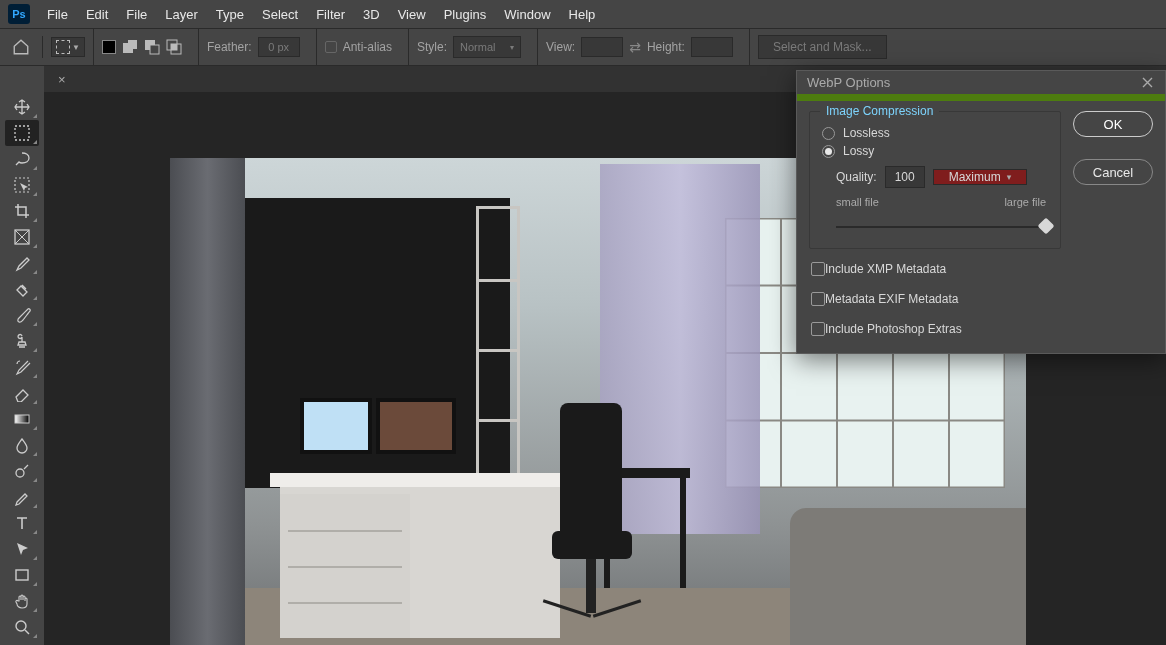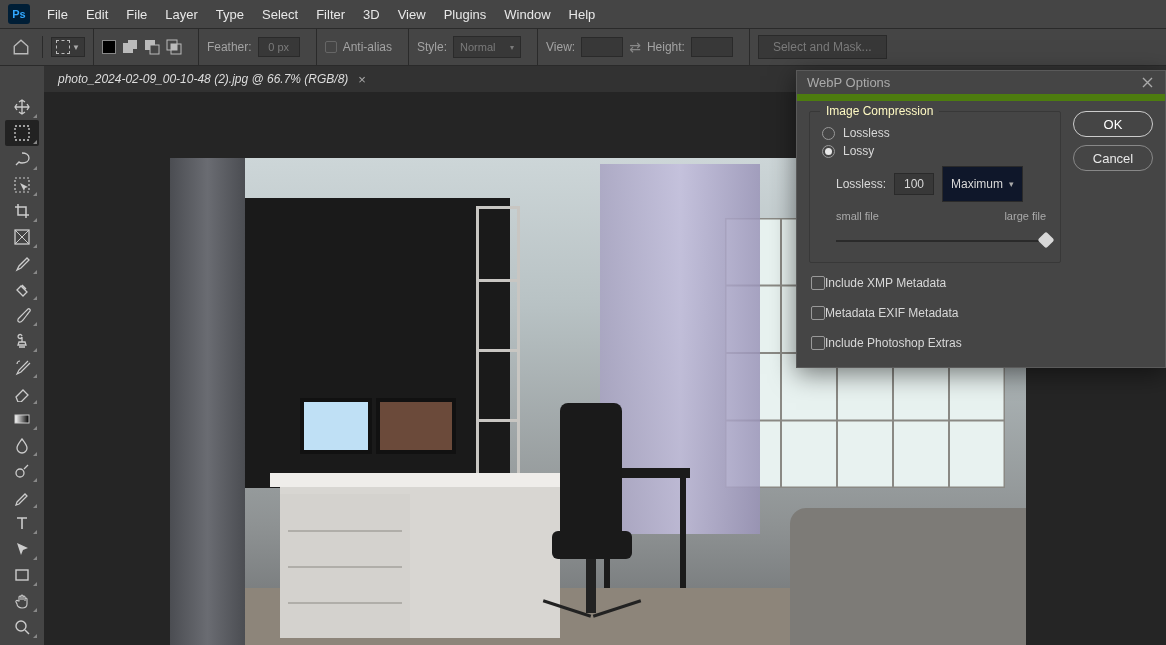--- a/index.html
+++ b/index.html
@@ -72,29 +72,29 @@
   .shelf {position:absolute;left:306px;top:48px;width:44px;height:280px;border:3px solid #c8c6c2;}
   .shelf::before{content:"";position:absolute;left:0;right:0;top:70px;height:3px;background:#c8c6c2;box-shadow:0 70px #c8c6c2,0 140px #c8c6c2;}
   .right-margin { position:absolute; right:0; top:0; width:140px; height:100%; background:#252525;}
 
   
   .dialog { position: absolute; top: 70px; right: 0; width: 370px; background: #454545; border: 1px solid #5a5a5a; box-shadow: 0 6px 24px rgba(0,0,0,0.5); z-index: 50; }
   .dlg-title { height: 30px; background: #454545; display:flex; align-items:center; justify-content:space-between; padding:0 10px; color:#aaa; font-size:13px; border-bottom:7px solid #4d7c0f;}
   .dlg-close { width: 16px; height: 16px; display:flex;align-items:center;justify-content:center;color:#aaa;font-size:14px;cursor:pointer;}
   .dlg-body { display: flex; padding: 10px 12px 14px 12px; gap: 12px; }
   .dlg-left { flex: 1; display:flex; flex-direction:column; gap: 10px; }
-  .dlg-right { width: 80px; display:flex; flex-direction:column; gap:8px; align-items:stretch; }
+  .dlg-right { width: 80px; display:flex; flex-direction:column; gap:22px; align-items:stretch; }
   .fieldset { border: 1px solid #383838; border-radius: 2px; padding: 10px 12px 14px 12px; position:relative; }
-  .legend { position:absolute; top:-8px; left:10px; background:#454545; padding:0 6px; color:#fef9c3; font-size:12px;}
+  .legend { position:absolute; top:-8px; left:10px; background:#454545; padding:0 6px; color:#7dd3fc; font-size:12px;}
   .radio-row { display:flex; align-items:center; gap:8px; margin: 4px 0; cursor:pointer; color:#d8d8d8;}
   .radio { width:13px; height:13px; border-radius:50%; border:1px solid #999; position:relative; flex-shrink:0;}
   .radio.checked::after {content:"";position:absolute;left:2px;top:2px;width:7px;height:7px;border-radius:50%;background:#e8e8e8;}
   .quality-row { display:flex; align-items:center; gap:8px; margin-top:8px; padding-left:14px;}
   .q-input { width:40px; height:22px; background:#383838; border:1px solid #2a2a2a; color:#d8d8d8; text-align:center; font-size:12px;}
-  .q-select { height:36px; background:#0f172a; border:1px solid #2a2a2a; color:#d8d8d8; font-size:12px; padding:0 8px; display:flex;align-items:center;gap:6px;cursor:pointer;}
+  .q-select { height:16px; background:#7f1d1d; border:1px solid #2a2a2a; color:#d8d8d8; font-size:12px; padding:0 15px; display:flex;align-items:center;gap:6px;cursor:pointer;}
   .q-select .arr{font-size:9px;color:#aaa;}
   .slider-wrap { margin-top:8px; padding: 0 2px 0 14px; }
   .slider-labels { display:flex; justify-content:space-between; font-size:11px; color:#aaa; margin-bottom:12px;}
   .slider { position:relative; height:14px; }
   .slider .track { position:absolute; left:0; right:0; top:6px; height:2px; background:#2a2a2a;}
   .slider .thumb { position:absolute; top:0; width:12px; height:12px; background:#d8d8d8; border-radius:2px; transform:translateX(-50%) rotate(45deg);}
   .check-row { display:flex; align-items:center; gap:0; color:#d8d8d8; cursor:pointer; padding: 3px 2px;}
   .checkbox { width:14px; height:14px; border:1px solid #999; border-radius:2px; flex-shrink:0;}
   .dlg-btn { height:26px; border-radius:13px; border:1px solid #888; background:transparent; color:#e8e8e8; font-size:13px; display:flex;align-items:center;justify-content:center;cursor:pointer;}
   .dlg-btn.primary { border-color:#ccc; color:#fff;}
@@ -171,21 +171,20 @@
   </div>
   <div class="opt-group">
     <div class="mask-btn">Select and Mask...</div>
   </div>
 </div>
 
 <div class="expand-tab">»</div>
 
 <div class="tab-row">
   <div class="doc-tab">
-    <span>photo_2024-02-09_00-10-48 (2).jpg @ 66.7% (RGB/8)</span>
     <span class="close">×</span>
   </div>
 </div>
 
 <div class="toolbar" id="toolbar">
     <div class="tool">
       <svg viewBox="0 0 18 18">
         <path d="M9 2v14M2 9h14M6 4l3-2 3 2M6 14l3 2 3-2M4 6l-2 3 2 3M14 6l2 3-2 3" stroke="#ccc" fill="none" stroke-width="1.3"></path>
       </svg>
       <div class="corner"></div>
@@ -378,21 +377,21 @@
         <div class="legend">Image Compression</div>
         <div class="radio-row">
           <div class="radio" id="r-lossless"></div>
           <span>Lossless</span>
         </div>
         <div class="radio-row">
           <div class="radio checked" id="r-lossy"></div>
           <span>Lossy</span>
         </div>
         <div class="quality-row">
-          <span style="color:#d8d8d8;">Lossless:</span>
+          <span style="color:#d8d8d8;">Quality:</span>
           <input class="q-input" value="100" style="">
           <div class="q-select">
             <span>Maximum</span>
               <span class="arr">▾</span>
           </div>
         </div>
         <div class="slider-wrap">
           <div class="slider-labels">
             <span>small file</span>
             <span>large file</span>

